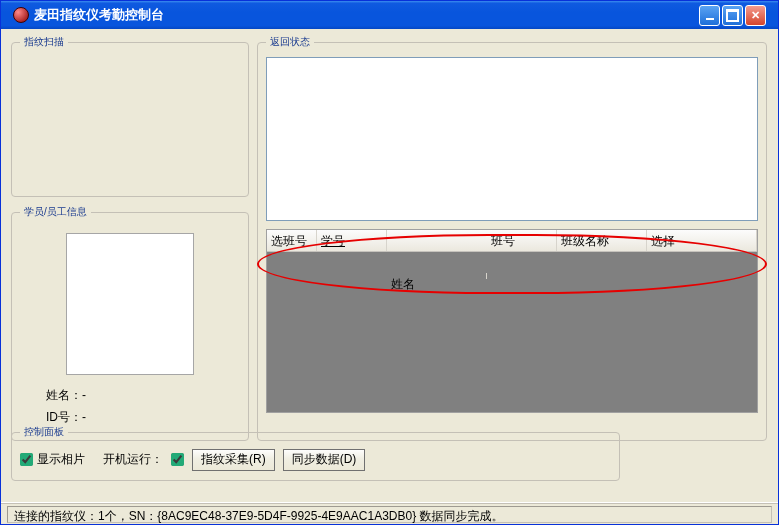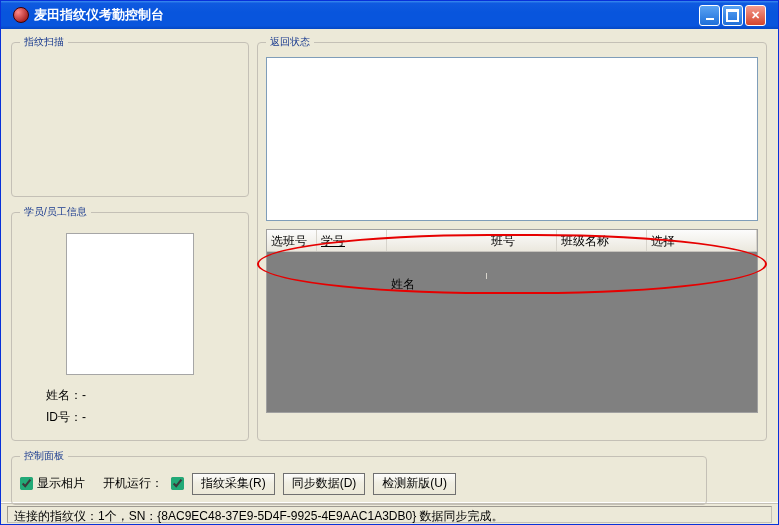--- a/index.html
+++ b/index.html
@@ -101,21 +101,21 @@
     }
     .gh0{width:50px;} .gh1{width:70px;text-decoration:underline;} .gh2{width:100px;margin-top:43px;} .gh3{width:70px;} .gh4{width:90px;} .gh5{width:70px; flex:1;}
     .ellipse-annot {
       position: absolute;
       left: -10px; top: 4px;
       width: 510px; height: 60px;
       border: 2px solid #e60000;
       border-radius: 50% / 55%;
       pointer-events: none;
     }
-    .ctrl-panel { left: 10px; top: 420px; width: 696px; height: 56px; }
+    .ctrl-panel { left: 10px; top: 396px; width: 609px; height: 56px; }
     .ctrl-row { display: flex; align-items: center; justify-content: flex-start; gap: 8px; height: 100%; padding-right: 6px;}
     .chk { display: flex; align-items: center; gap: 4px; }
     .chk input { accent-color: #2a7; width:13px; height:13px;}
     .btn {
       height: 22px;
       padding: 0 8px;
       background: linear-gradient(to bottom,#fdfdfc,#f0eee2 45%,#ece9d8);
       border: 1px solid #707070;
       border-radius: 0;
       font-size: 12px;
@@ -181,21 +181,20 @@
       <label class="chk">
         <input type="checkbox" checked="" style="">
         <span>显示相片</span>
       </label>
       <span style="margin-left:10px;">开机运行：</span>
       <label class="chk">
         <input type="checkbox" checked="" style="">
       </label>
       <button class="btn">指纹采集(R)</button>
       <button class="btn">同步数据(D)</button>
-      <button class="btn">检测新版(U)</button>
     </div>
   </fieldset>
 
 </div>
 
 <div class="statusbar">
   <span class="status-seg">连接的指纹仪：1个，SN：{8AC9EC48-37E9-5D4F-9925-4E9AAC1A3DB0} 数据同步完成。</span>
 </div>
 
 </body></html>

